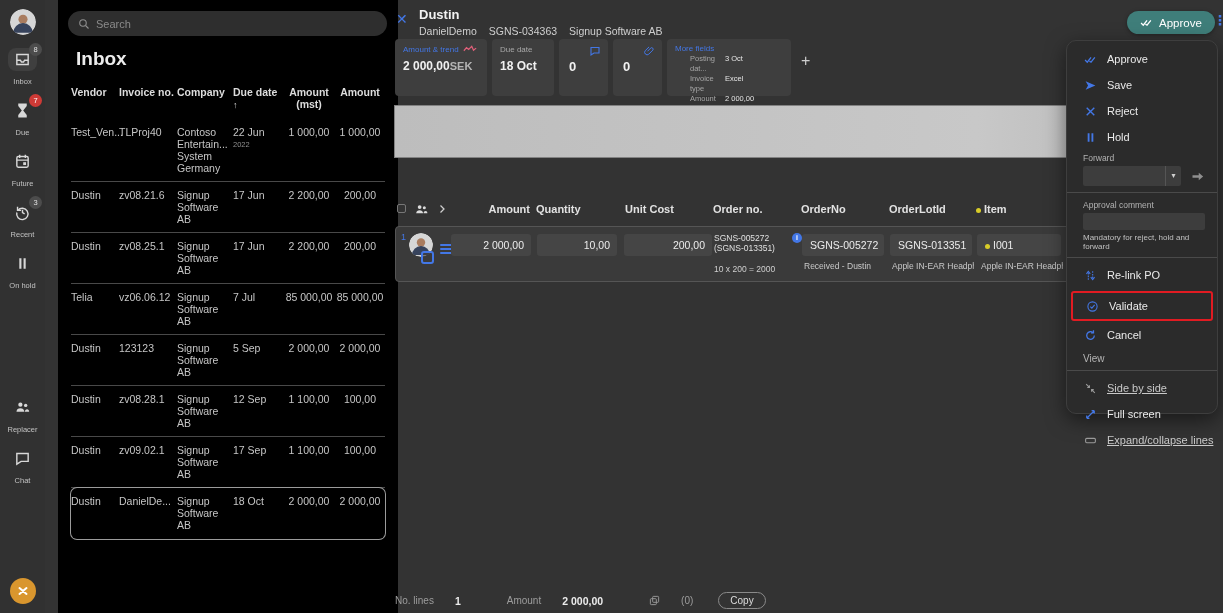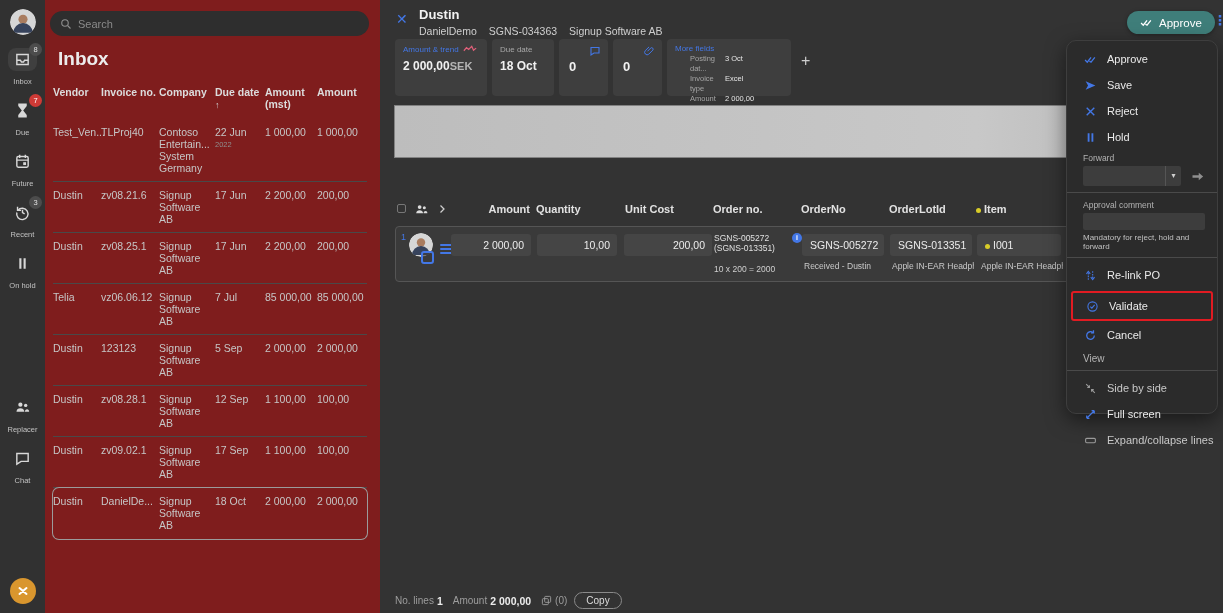--- a/index.html
+++ b/index.html
@@ -16,30 +16,30 @@
   .side-item.active .side-icon-wrap { background:#3f3f3f; }
   .side-icon-wrap svg { width:17px; height:17px; display:block; color:#d8d8d8; }
   .side-label { font-size:7.5px; color:#c2c2c2; margin-top:2px; }
   .badge { position:absolute; top:-5px; right:-5px; min-width:13px; height:13px; border-radius:7px; background:#4c4c4c; color:#e0e0e0; font-size:7.5px; line-height:13px; padding:0 3px; }
   .badge.red { background:var(--badge-red,#ce3a36); color:#fff; }
   .side-spacer { flex:1; }
   .side-logo { width:26px; height:26px; border-radius:50%; background:var(--logo-orange,#d9962e); margin-bottom:9px; display:flex; align-items:center; justify-content:center; flex:none; }
   .side-logo svg { width:14px; height:14px; }
 
   
-  .inbox-panel { position:absolute; left:40px; top:0; width:340px; height:613px; background:#7f1d1d; }
+  .inbox-panel { position:absolute; left:58px; top:0; width:340px; height:613px; background:#000000; }
   .search-bar { position:absolute; left:10px; top:11px; width:319px; height:25px; background:#2e2e2e; border-radius:13px; display:flex; align-items:center; padding-left:10px; gap:6px; }
   .search-bar svg { width:12px; height:12px; color:#8f8f8f; flex:none; }
   .search-bar input { background:transparent; border:none; outline:none; color:#ddd; font-size:11px; width:260px; font-family:inherit; }
   .search-bar input::placeholder { color:#8a8a8a; }
   .inbox-title { position:absolute; left:18px; top:48px; font-size:19px; font-weight:bold; color:#ececec; }
   .inv-table { position:absolute; left:13px; top:86px; width:314px; font-size:10.5px; }
   .inv-head, .inv-row { display:grid; grid-template-columns:48px 58px 56px 50px 52px 50px; line-height:12px; }
   .inv-head { color:#dcdcdc; font-weight:bold; padding-bottom:8px; }
-  .inv-head .num, .inv-row .num { text-align:left; }
+  .inv-head .num, .inv-row .num { text-align:center; }
   .sort-arrow { font-size:9px; color:#cfcfcf; }
   .inv-row { color:#c6c6c6; padding:7px 0; border-bottom:1px solid #494949; }
   .inv-row > div { padding-right:4px; }
   .inv-row .num { padding-right:0; }
   .due-sub { font-size:7.5px; color:#8f8f8f; margin-top:1px; }
   .inv-row.selected { box-shadow:0 0 0 1px #9b9b9b; border-radius:6px; border-bottom-color:transparent; }
 
   
   .main { position:absolute; left:385px; top:0; width:838px; height:613px; }
   .close-x { position:absolute; left:11px; top:11px; color:var(--accent-blue,#4377e6); font-size:14px; font-weight:bold; cursor:pointer; }
@@ -104,34 +104,34 @@
   .ci-orderlotid { left:494px; width:82px; }
   .ci-item { left:581px; width:84px; }
   .order-block { position:absolute; left:318px; top:6px; width:84px; font-size:8.5px; color:#e0e0e0; line-height:10px; }
   .info-dot { position:absolute; left:396px; top:6px; width:10px; height:10px; border-radius:50%; background:var(--accent-blue,#4377e6); color:#fff; font-size:7px; font-weight:bold; text-align:center; line-height:10px; }
   .order-calc { position:absolute; left:318px; top:37px; font-size:8.5px; color:#cfcfcf; }
   .sub-lbl { position:absolute; top:34px; font-size:8.5px; color:#c9c9c9; white-space:nowrap; overflow:hidden; }
   .sub-orderno { left:408px; width:80px; }
   .sub-orderlotid { left:496px; width:82px; }
   .sub-item { left:585px; width:82px; }
 
-  .lines-footer { position:absolute; left:10px; top:592px; display:flex; align-items:center; gap:3px; font-size:10px; color:#9d9d9d; }
+  .lines-footer { position:absolute; left:10px; top:592px; display:flex; align-items:center; gap:21px; font-size:10px; color:#9d9d9d; }
   .lines-footer b { color:#ececec; font-size:10.5px; font-weight:bold; }
   .lines-footer .gap { width:4px; }
   .lines-footer svg { width:11px; height:11px; color:#9d9d9d; }
   .copy-pill { border:1px solid #8a8a8a; border-radius:10px; padding:2px 11px; color:#dcdcdc; cursor:pointer; margin-left:4px; }
 
   
   .menu { position:absolute; left:1066px; top:40px; width:152px; height:374px; background:#2b2b2b; border:1px solid #3e3e3e; border-radius:10px; box-shadow:0 6px 20px rgba(0,0,0,.5); z-index:10; padding-top:8px; }
   .menu-item { display:flex; align-items:center; gap:10px; padding-left:16px; height:20px; margin-bottom:6px; font-size:11px; color:#eaeaea; cursor:pointer; }
   .menu-item .mi { width:14px; height:14px; flex:none; display:flex; align-items:center; justify-content:center; }
   .mi svg { width:13px; height:13px; }
   .mi.blue { color:var(--accent-blue,#4377e6); }
   .mi.grey { color:#9a9a9a; }
-  .menu-item.dim span.mlabel { color:#c9c9c9; }
+  .menu-item.dim span.mlabel { color:#c9c9c9;text-decoration:underline; }
   .menu-label { padding-left:16px; font-size:8.5px; color:#b2b2b2; margin:2px 0 3px; }
   .forward-row { display:flex; align-items:center; gap:9px; padding:0 12px 0 16px; margin-bottom:4px; }
   .fw-select { flex:1; height:20px; background:#3d3d3d; border-radius:2px; position:relative; cursor:pointer; }
   .fw-select .chev { position:absolute; right:0; top:0; width:16px; height:20px; border-left:1px solid #555; color:#cfcfcf; font-size:8px; text-align:center; line-height:20px; }
   .fw-go { width:15px; height:15px; color:#8f8f8f; flex:none; cursor:pointer; }
   .menu hr { border:none; border-top:1px solid #4a4a4a; margin:6px 0 7px; }
   .comment-input { display:block; margin:2px 12px 3px 16px; width:122px; height:17px; background:#3d3d3d; border:none; border-radius:2px; color:#ddd; font-size:10px; padding:0 6px; outline:none; font-family:inherit; }
   .menu-note { padding-left:16px; font-size:8px; color:#c0c0c0; margin-bottom:4px; }
   .validate-wrap { border:2px solid var(--highlight-red,#e11b22); border-radius:3px; margin:0 4px 4px; padding-top:3px; }
   .validate-wrap .menu-item { padding-left:12px; margin-bottom:3px; }

